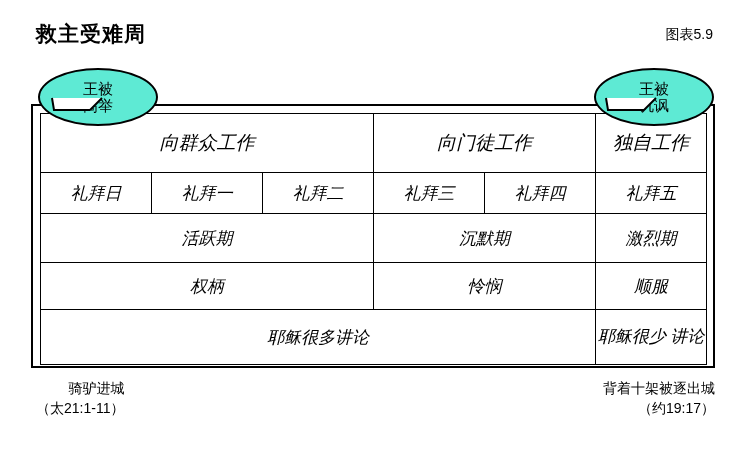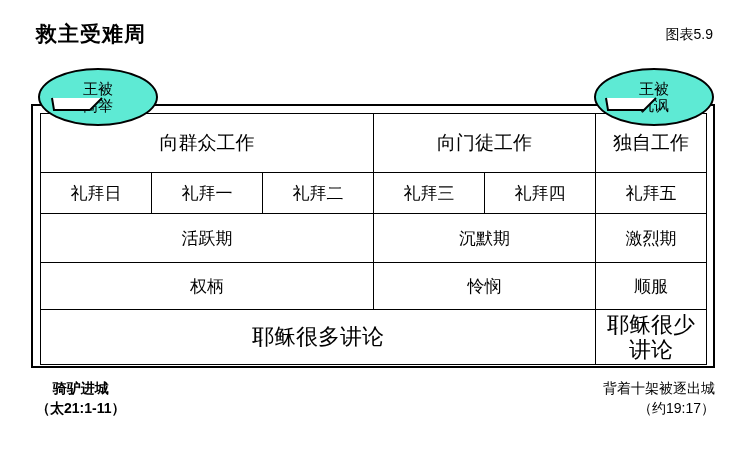--- a/index.html
+++ b/index.html
@@ -55,34 +55,35 @@
     position: absolute;
     left: 40px;
     top: 113px;
     width: 666px;
     height: 246px;
     box-sizing: border-box;
     border-collapse: collapse;
   }
   table.tbl {
     table-layout: fixed;
+    font-style: italic;
   }
   .tbl td {
     border: 1.5px solid #000;
     text-align: center;
     vertical-align: middle;
     font-size: 17px;
     padding: 0;
     background: #fff;
   }
   .r1 td { height: 58px; font-size: 19px; }
   .r2 td { height: 40px; font-size: 17px; }
   .r3 td { height: 48px; font-size: 17px; }
   .r4 td { height: 46px; font-size: 17px; }
-  .r5 td { height: 54px; font-size: 22px; }
+  .r5 td { height: 54px; font-size: 17px; }
 
   .smalltwo {
     font-size: 16px;
     line-height: 1.15;
   }
 
   
   .bubble {
     position: absolute;
     width: 116px;
@@ -117,21 +118,21 @@
   }
   .patch-left { left: 52px; top: 102px; width: 92px; }
   .patch-right { left: 606px; top: 102px; width: 92px; }
 
   
   .note {
     position: absolute;
     font-size: 14px;
     line-height: 1.45;
   }
-  .note-left { left: 36px; top: 378px; text-align: center; font-weight: bold; }
+  .note-left { left: 36px; top: 378px; text-align: right; }
   .note-right { right: 34px; top: 378px; text-align: right; margin-left: 28px; }
 </style>
 </head>
 <body>
 
 <div id="page">
 
   <div class="title">救主受难周</div>
   <div class="fig-label">图表5.9</div>
 

